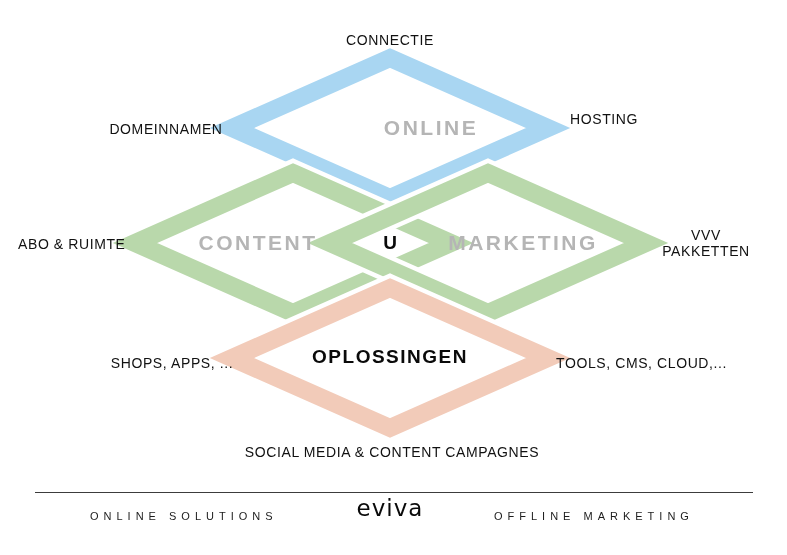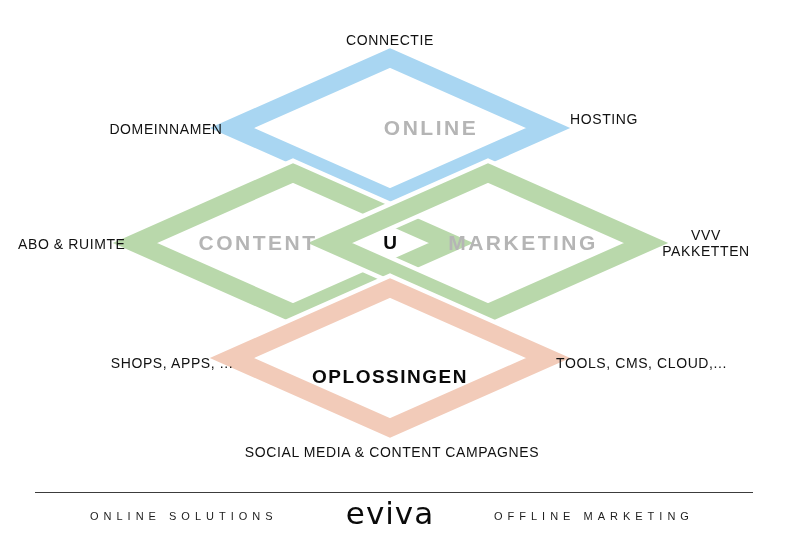--- a/index.html
+++ b/index.html
@@ -86,21 +86,21 @@
     letter-spacing: 5px;
     color: #1c1c1c;
     white-space: nowrap;
   }
   .footer-logo {
     position: absolute;
     left: 390px;
     top: 495px;
     transform: translateX(-50%);
     font-family: "DejaVu Sans", sans-serif;
-    font-size: 31px;
+    font-size: 23px;
     letter-spacing: 1px;
     color: #0a0a0a;
   }
 </style>
 </head>
 <body>
 
 <div class="stage">
 
   <svg class="diagram" width="787" height="555" viewBox="0 0 787 555">
@@ -133,21 +133,21 @@
 
   <div class="diamond-title center-xy" style="left:258px; top:243px;">CONTENT</div>
   <div class="u-label center-xy" style="left:390px; top:243px;">U</div>
   <div class="diamond-title center-xy" style="left:523px; top:243px;">MARKETING</div>
   <div class="lbl" style="left:18px; top:236px;">ABO &amp; RUIMTE</div>
   <div class="vvv-block">
     <div>VVV</div>
     <div>PAKKETTEN</div>
   </div>
 
-  <div class="diamond-title dark center-xy" style="left:390px; top:377px;">OPLOSSINGEN</div>
+  <div class="diamond-title dark center-xy" style="left:390px; top:357px;">OPLOSSINGEN</div>
   <div class="lbl" style="left:556px; top:355px;">TOOLS, CMS, CLOUD,...</div>
   <div class="lbl center-x" style="left:172px; top:355px;">SHOPS, APPS, ...</div>
   <div class="lbl center-x" style="left:392px; top:444px;">SOCIAL MEDIA &amp; CONTENT CAMPAGNES</div>
 
   <div class="footer-rule"></div>
   <div class="footer-side" style="left:90px;">ONLINE SOLUTIONS</div>
   <div class="footer-logo">eviva</div>
   <div class="footer-side" style="left:494px;">OFFLINE MARKETING</div>
 
 </div>

